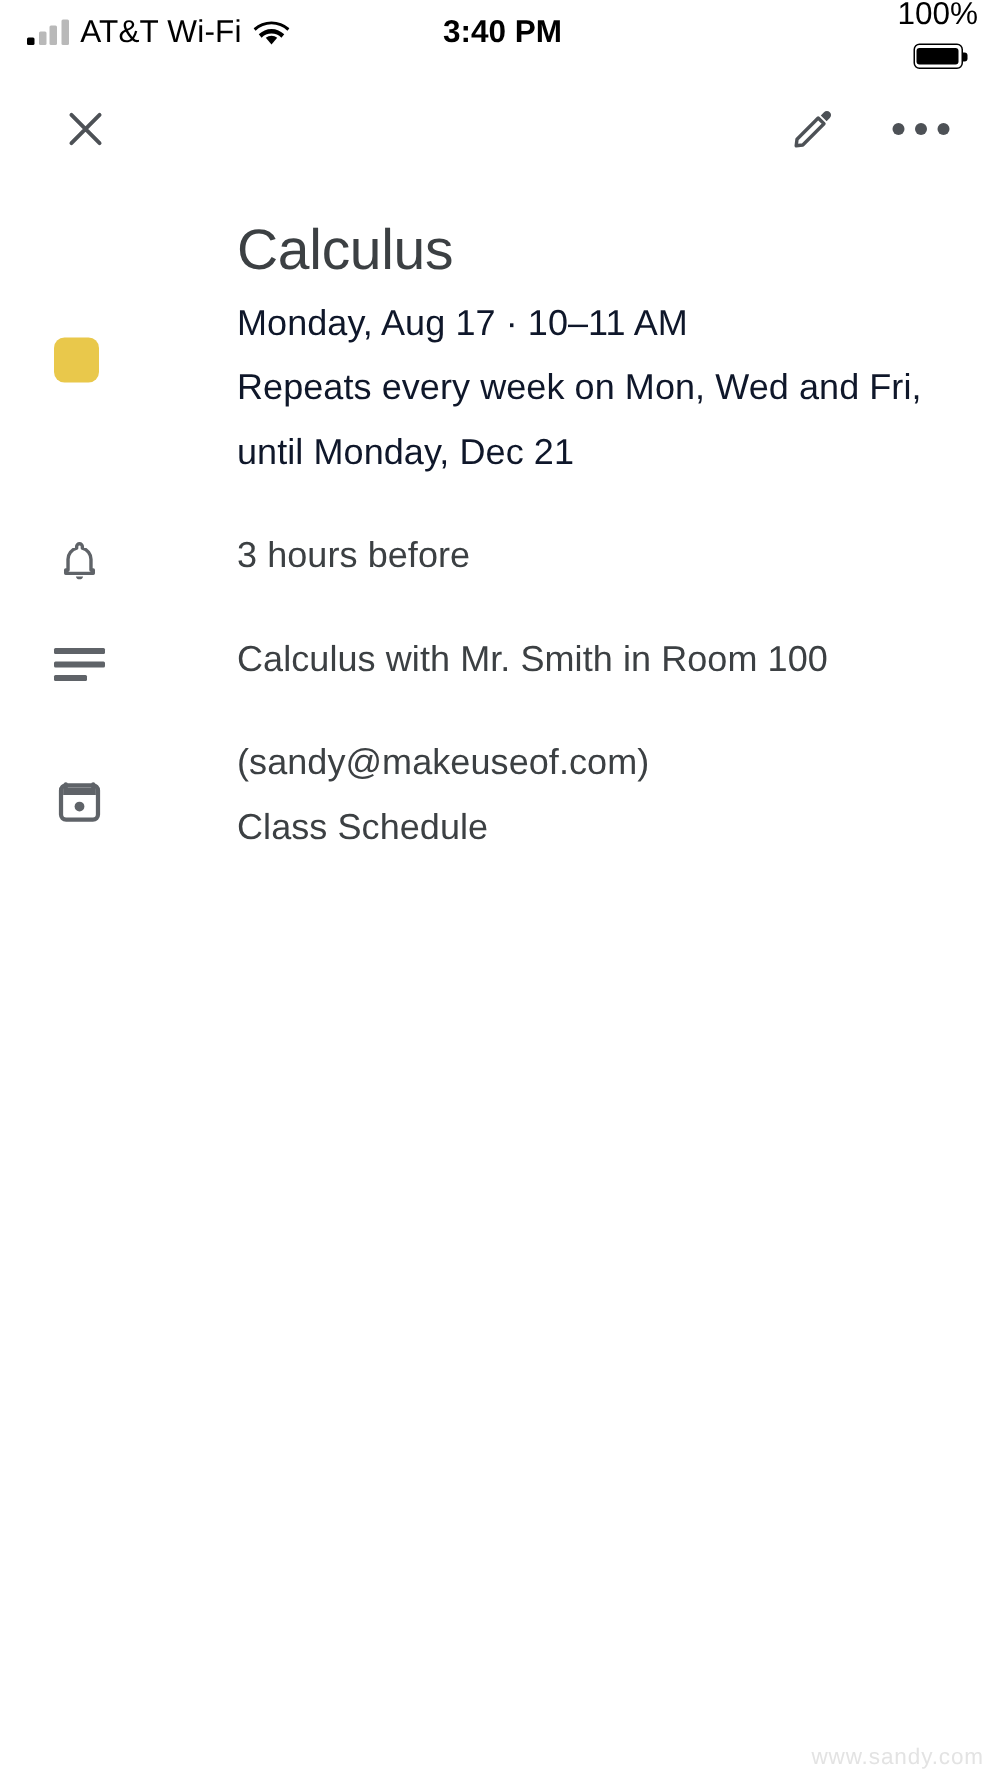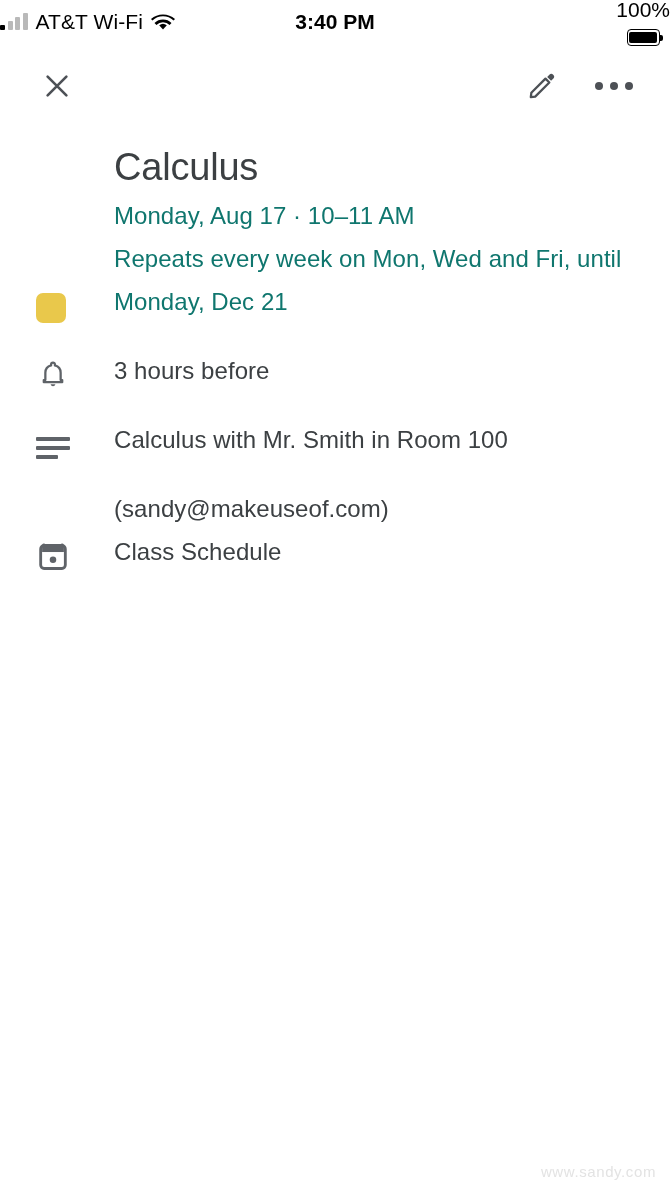--- a/index.html
+++ b/index.html
@@ -18,21 +18,21 @@
   }
 
   
   .status-bar {
     position: absolute;
     top: 0; left: 0;
     width: 670px;
     height: 44px;
     display: flex;
     align-items: center;
-    padding: 0 0;
+    padding: 0 18px;
     box-sizing: border-box;
     color: #000;
   }
   .status-left {
     display: flex;
     align-items: center;
     gap: 8px;
     flex: 0 0 auto;
   }
   .signal-bars {
@@ -126,21 +126,22 @@
   }
 
   
   .content {
     position: absolute;
     top: 140px; left: 0;
     width: 670px;
   }
   .row {
     display: flex;
-    align-items: flex-end;
+    align-items: center;
+    gap: 44px;
   }
   .row-gutter {
     flex: 0 0 114px;
     display: flex;
     justify-content: flex-start;
     padding-left: 36px;
     box-sizing: border-box;
   }
   .row-body { flex: 1 1 auto; padding-right: 28px; }
 
@@ -156,21 +157,21 @@
     font-size: 38px;
     line-height: 54px;
     color: #3c4043;
     font-weight: normal;
     margin: 0;
     letter-spacing: -0.2px;
   }
   .meta-line {
     font-size: 24px;
     line-height: 43px;
-    color: #0f766e;
+    color: #0f172a;
     letter-spacing: 0.05px;
   }
 
   
   .info-row { margin-top: 26px; }
   .info-row .row-gutter { padding-top: 8px; }
   .info-text {
     font-size: 24px;
     line-height: 43px;
     color: #3c4043;

